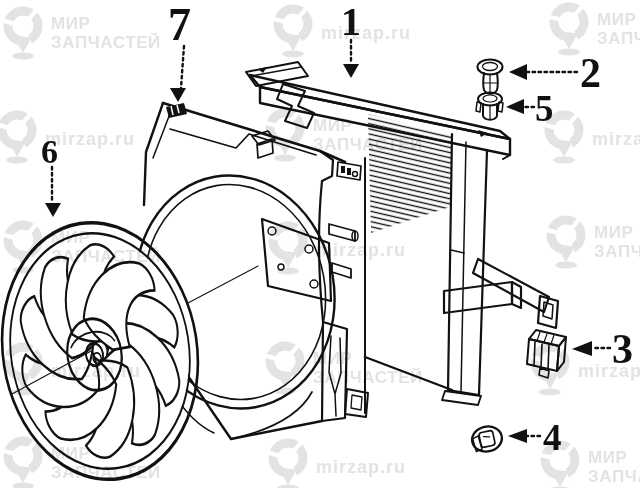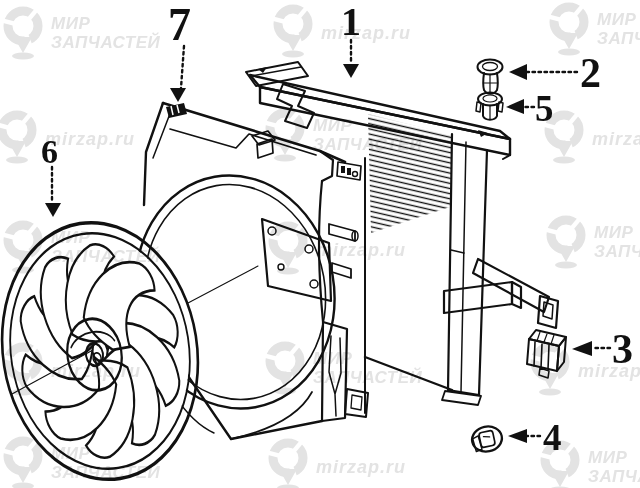--- a/index.html
+++ b/index.html
@@ -4,21 +4,21 @@
 <style>
   html,body{margin:0;padding:0;}
   body{
     width:640px;height:488px;position:relative;overflow:hidden;
     background:#ffffff;font-family:"Liberation Sans",sans-serif;
   }
   .stage{position:absolute;inset:0;width:640px;height:488px;}
   svg.art{position:absolute;left:0;top:0;}
   
   .wm-layer{
-    position:absolute;inset:0;mix-blend-mode:multiply;pointer-events:none;font-style:italic;
+    position:absolute;inset:0;mix-blend-mode:multiply;pointer-events:none;
   }
   .wm-tile{
     position:absolute;display:flex;align-items:flex-start;gap:5px;
     font-weight:bold;white-space:nowrap;
   }
   .wm-icon{width:46px;height:54px;flex:0 0 auto;}
   .wm-tile.brand .wm-text{font-size:17px;line-height:19px;letter-spacing:.6px;margin-top:8px;}
   .wm-tile.domain .wm-text{font-size:18px;line-height:27px;letter-spacing:1px;margin-top:16px;}
   
   .ink{stroke:#111;fill:none;stroke-linecap:round;stroke-linejoin:round;}

